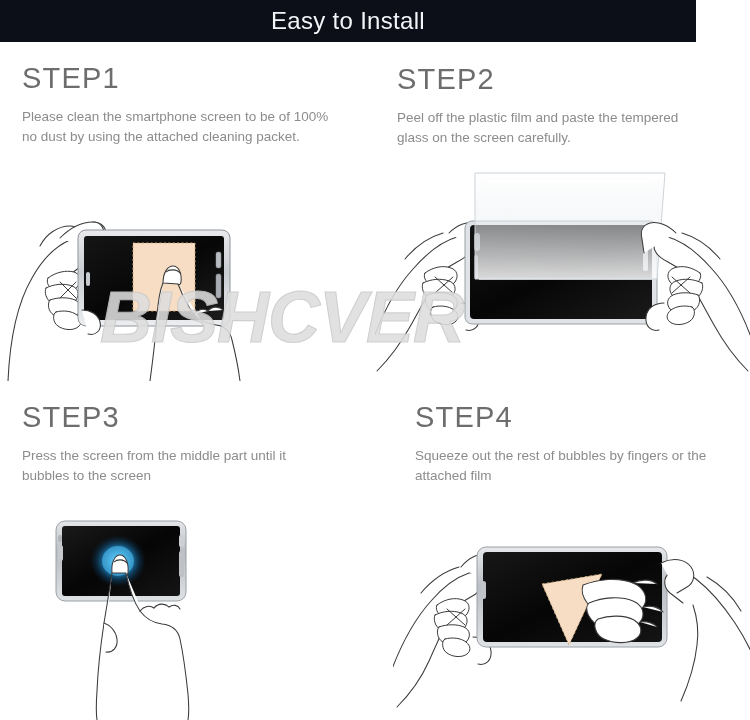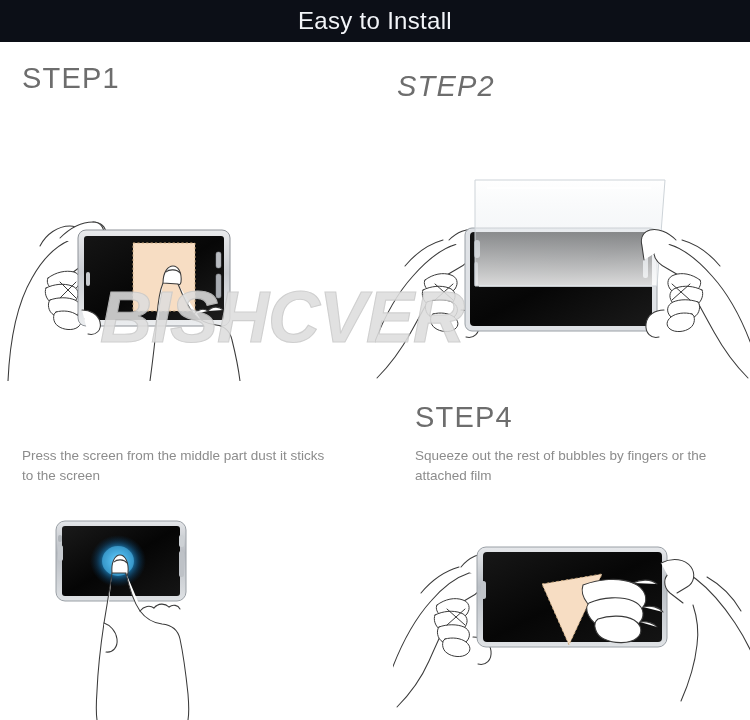--- a/index.html
+++ b/index.html
@@ -12,21 +12,21 @@
     height: 720px;
     overflow: hidden;
     font-family: "Liberation Sans", sans-serif;
     position: relative;
   }
 
   
   #header-bar {
     position: absolute;
     left: 0; top: 0;
-    width: 750px;
+    width: 696px;
     height: 42px;
     background: #0c0f17;
     display: flex;
     align-items: center;
     justify-content: center;
   }
   #header-title {
     color: #f2f4f8;
     font-size: 24px;
     font-weight: 300;
@@ -42,21 +42,21 @@
     height: 678px;
     background: #ffffff;
   }
 
   .step-cell {
     position: absolute;
     width: 375px;
     height: 339px;
   }
   #step-cell-1 { left: 0;   top: 0; }
-  #step-cell-2 { left: 375px; top: 8px; font-style: italic; }
+  #step-cell-2 { left: 375px; top: 1px; }
   #step-cell-3 { left: 0;   top: 339px; }
   #step-cell-4 { left: 393px; top: 339px; }
 
   .step-heading {
     position: absolute;
     left: 22px;
     top: 20px;
     font-size: 29px;
     font-weight: 300;
     color: #6d6d6d;
@@ -111,20 +111,21 @@
 <body>
 
 <div id="header-bar">
   <div id="header-title">Easy to Install</div>
 </div>
 
 <div id="steps-grid">
 
   <div class="step-cell" id="step-cell-1">
     <div class="step-heading">STEP1</div>
+    <div class="step-body">Please clean the smartphone screen to be of 100% no dust by using the attached cleaning packet.</div>
     <div class="illus">
       <svg viewBox="0 0 375 221" xmlns="http://www.w3.org/2000/svg">
         <defs>
           <linearGradient id="ph1body" x1="0" y1="0" x2="0" y2="1">
             <stop offset="0" stop-color="#e9eaec"></stop>
             <stop offset="0.45" stop-color="#c9ccd1"></stop>
             <stop offset="1" stop-color="#eceef0"></stop>
           </linearGradient>
           <linearGradient id="ph1scr" x1="0" y1="0" x2="1" y2="1">
             <stop offset="0" stop-color="#151515"></stop>
@@ -180,20 +181,21 @@
 
           <path d="M194 154 C198 149 204 148 208 151"></path>
           <path d="M208 151 C212 146 219 146 223 150"></path>
         </g>
       </svg>
     </div>
   </div>
 
   <div class="step-cell" id="step-cell-2">
     <div class="step-heading">STEP2</div>
+    <div class="step-body">Peel off the plastic film and paste the tempered glass on the screen carefully.</div>
     <div class="illus">
       <svg viewBox="0 0 375 221" xmlns="http://www.w3.org/2000/svg">
         <defs>
           <linearGradient id="ph2scr" x1="0" y1="0" x2="1" y2="1">
             <stop offset="0" stop-color="#131313"></stop>
             <stop offset="0.5" stop-color="#060606"></stop>
             <stop offset="1" stop-color="#1a1a1a"></stop>
           </linearGradient>
           <linearGradient id="glassfilm" x1="0" y1="0" x2="0" y2="1">
             <stop offset="0" stop-color="#ffffff" stop-opacity="0.92"></stop>
@@ -255,21 +257,22 @@
           <path d="M301 72 C293 64 283 60 275 62 C268 64 265 70 267 78 L269 92"></path>
         </g>
         <g fill="#ffffff" stroke="#3a3a3a" stroke-width="1.05" stroke-linecap="round" stroke-linejoin="round">
           <path d="M289 142 C280 142 272 147 271 156 C270 165 276 171 284 169"></path>
         </g>
       </svg>
     </div>
   </div>
 
   <div class="step-cell" id="step-cell-3">
-    <div class="step-body">Press the screen from the middle part dust it sticks to the screen</div>
+    <div class="step-heading">STEP3</div>
+    <div class="step-body">Press the screen from the middle part until it bubbles to the screen</div>
     <div class="illus">
       <svg viewBox="0 0 375 221" xmlns="http://www.w3.org/2000/svg">
         <defs>
           <linearGradient id="ph3body" x1="0" y1="0" x2="0" y2="1">
             <stop offset="0" stop-color="#e4e6e9"></stop>
             <stop offset="0.4" stop-color="#b9bdc3"></stop>
             <stop offset="1" stop-color="#dfe2e5"></stop>
           </linearGradient>
           <linearGradient id="ph3scr" x1="0" y1="0" x2="1" y2="1">
             <stop offset="0" stop-color="#1a1a1a"></stop>

